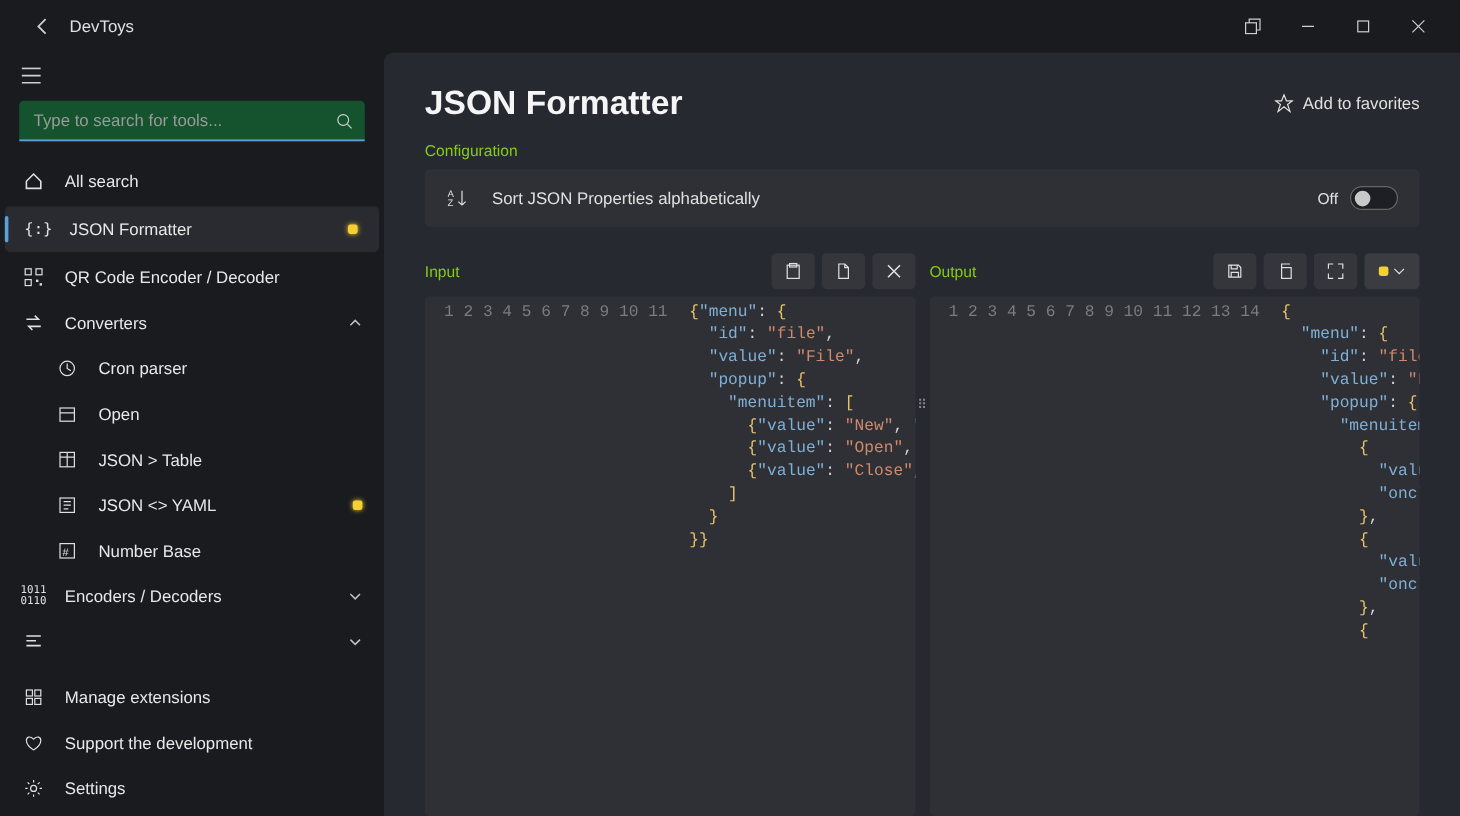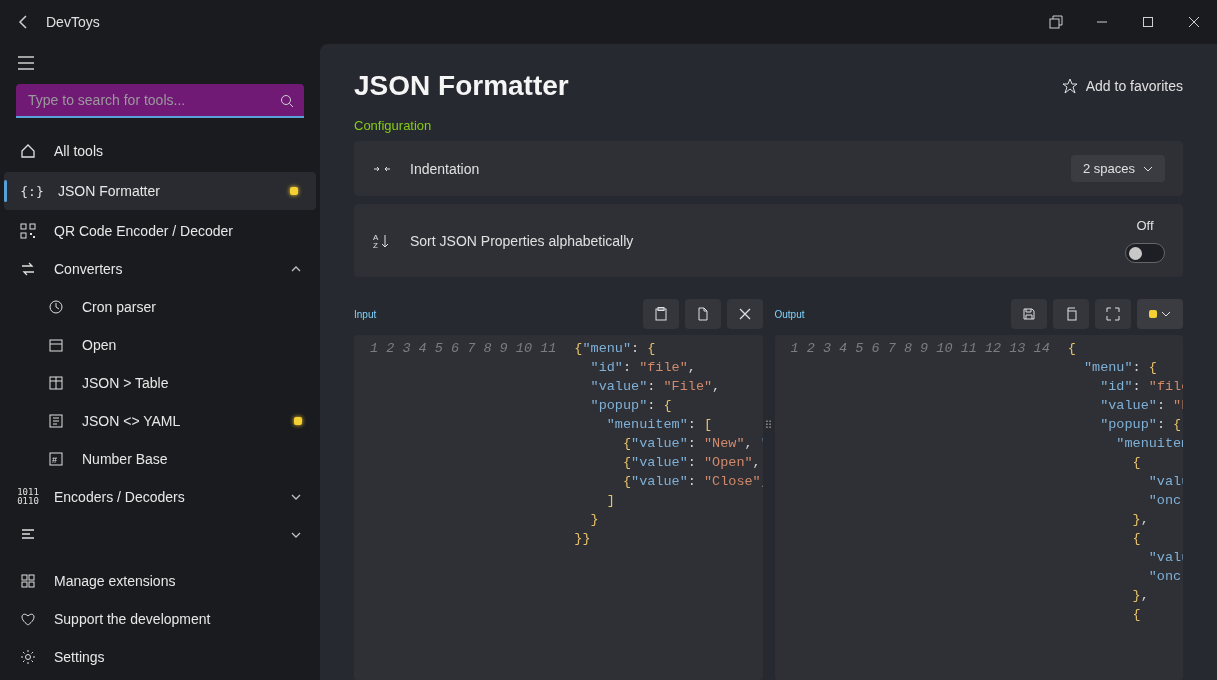--- a/index.html
+++ b/index.html
@@ -10,21 +10,21 @@
   width: 1217px;
   height: 680px;
   overflow: hidden;
   font-size: 14px;
 }
 .titlebar {
   height: 44px;
   display: flex;
   align-items: center;
   justify-content: space-between;
-  padding: 0 0;
+  padding: 0 12px;
 }
 .titlebar-left {
   display: flex;
   align-items: center;
   gap: 14px;
   padding-left: 16px;
 }
 .titlebar-right {
   display: flex;
   align-items: center;
@@ -52,21 +52,21 @@
   padding: 8px 18px 14px;
   color: #d0d0d0;
   cursor: pointer;
 }
 .search-wrap {
   margin: 0 16px 14px;
   position: relative;
 }
 .search-input {
   width: 100%;
-  background: #701a75;
+  background: #14532d;
   border: none;
   border-bottom: 2px solid #5aa0d8;
   border-radius: 4px 4px 0 0;
   padding: 8px 36px 8px 12px;
   color: #d0d0d0;
   font-size: 14px;
   outline: none;
 }
 .search-input::placeholder { color: #9a9a9a; }
 .search-icon {
@@ -171,21 +171,20 @@
   display: flex;
   align-items: center;
   gap: 8px;
   cursor: pointer;
   font-size: 13px;
 }
 .toggle-wrap {
   display: flex;
   align-items: center;
   gap: 10px;
-  flex-direction: column;
 }
 .toggle {
   width: 40px;
   height: 20px;
   background: #1e1f24;
   border: 1px solid #666;
   border-radius: 10px;
   position: relative;
   cursor: pointer;
 }
@@ -212,21 +211,21 @@
   flex-direction: column;
   min-width: 0;
   position: relative;
 }
 .io-header {
   display: flex;
   align-items: center;
   justify-content: space-between;
   margin-bottom: 6px;
 }
-.io-title { font-size: 10px; color: #7dd3fc; }
+.io-title { font-size: 13px; color: #84cc16; }
 .io-toolbar { display: flex; gap: 6px; }
 .tool-btn {
   width: 36px;
   height: 30px;
   background: #34363c;
   border-radius: 4px;
   display: flex;
   align-items: center;
   justify-content: center;
   cursor: pointer;
@@ -243,21 +242,20 @@
   overflow: hidden;
   position: relative;
 }
 .gutter {
   background: #2e3036;
   padding: 4px 10px 4px 16px;
   text-align: right;
   color: #7a7c82;
   user-select: none;
   line-height: 19px;
-  font-style: italic;
 }
 .code-body {
   flex: 1;
   padding: 4px 8px;
   line-height: 19px;
   white-space: pre;
   overflow: hidden;
 }
 .t-br { color: #e8c26a; }
 .t-key { color: #7fb0d6; }
@@ -326,21 +324,21 @@
           </svg>
       </span>
     </div>
 
     <div class="nav-item">
       <span class="nav-icon">
         <svg width="16" height="16" viewBox="0 0 16 16">
             <path d="M2 8 L8 2 L14 8 V14 H2 Z" stroke="#e0e0e0" fill="none" stroke-width="1.3"></path>
           </svg>
       </span>
-      <span class="nav-label">All tools</span>
+      <span class="nav-label">All search</span>
     </div>
 
     <div class="nav-item active">
       <span class="nav-icon" style="font-family:monospace;font-size:13px;color:#e0e0e0">{:}</span>
       <span class="nav-label">JSON Formatter</span>
       <span class="bulb-ind"></span>
     </div>
 
     <div class="nav-item">
       <span class="nav-icon">
@@ -482,34 +480,20 @@
       <div class="fav-btn">
         <svg width="16" height="16" viewBox="0 0 16 16">
             <path d="M8 1 L10 6 L15 6 L11 9 L13 15 L8 11 L3 15 L5 9 L1 6 L6 6 Z" stroke="#e0e0e0" fill="none"></path>
           </svg>
         <span>Add to favorites</span>
       </div>
     </div>
 
     <div class="section-label">Configuration</div>
 
-    <div class="config-card">
-      <span class="nav-icon">
-        <svg width="18" height="14" viewBox="0 0 18 14">
-            <path d="M1 7 H6 M12 7 H17 M6 7 L4 5 M6 7 L4 9 M12 7 L14 5 M12 7 L14 9" stroke="#e0e0e0" fill="none"></path>
-          </svg>
-      </span>
-      <span class="config-label">Indentation</span>
-      <div class="dropdown-btn">
-        <span>2 spaces</span>
-        <svg width="10" height="10" viewBox="0 0 10 10">
-            <path d="M1 3 L5 7 L9 3" stroke="#e0e0e0" fill="none"></path>
-          </svg>
-      </div>
-    </div>
 
     <div class="config-card">
       <span class="nav-icon">
         <svg width="18" height="16" viewBox="0 0 18 16">
             <text x="0" y="7" font-size="8" fill="#e0e0e0">A</text>
             <text x="0" y="15" font-size="8" fill="#e0e0e0">Z</text>
             <path d="M12 2 V14 M12 14 L9 11 M12 14 L15 11" stroke="#e0e0e0" fill="none"></path>
           </svg>
       </span>
       <span class="config-label">Sort JSON Properties alphabetically</span>

